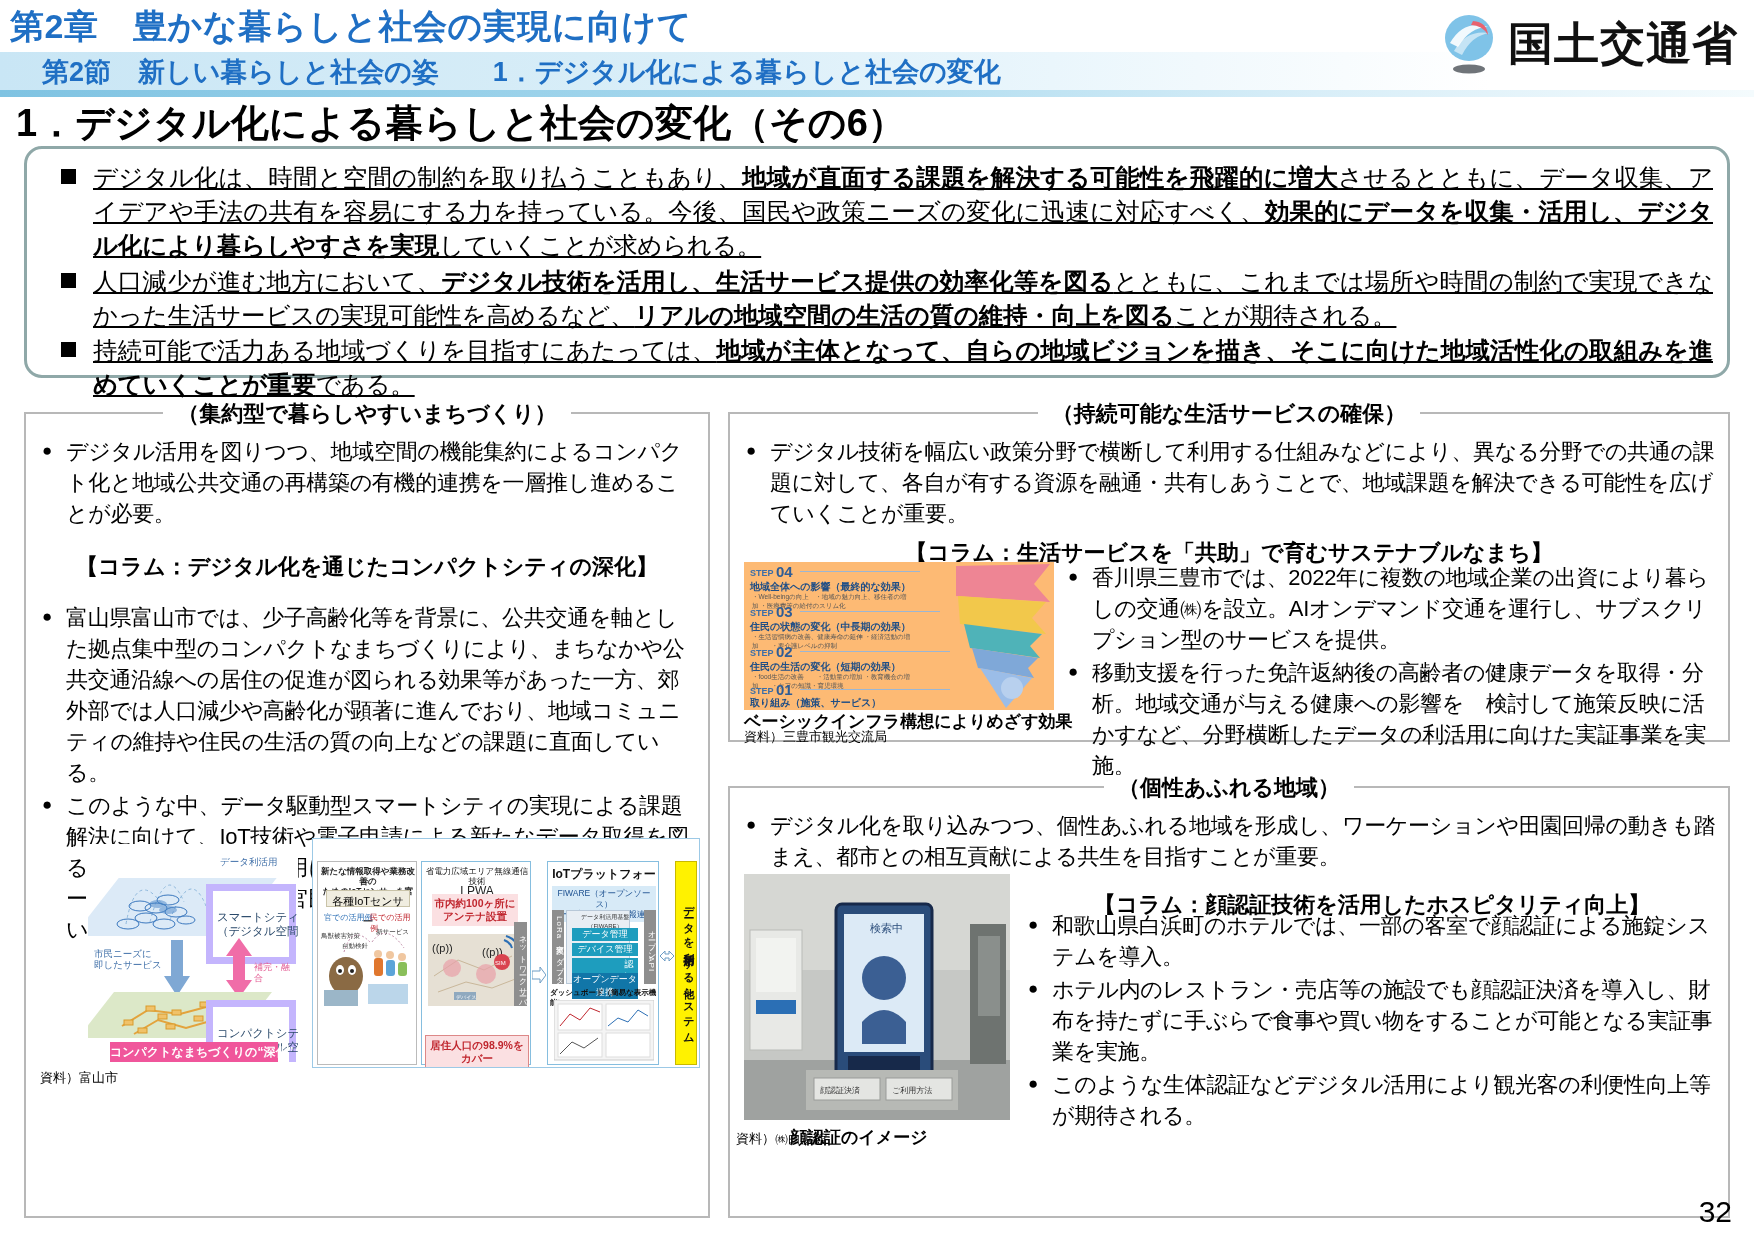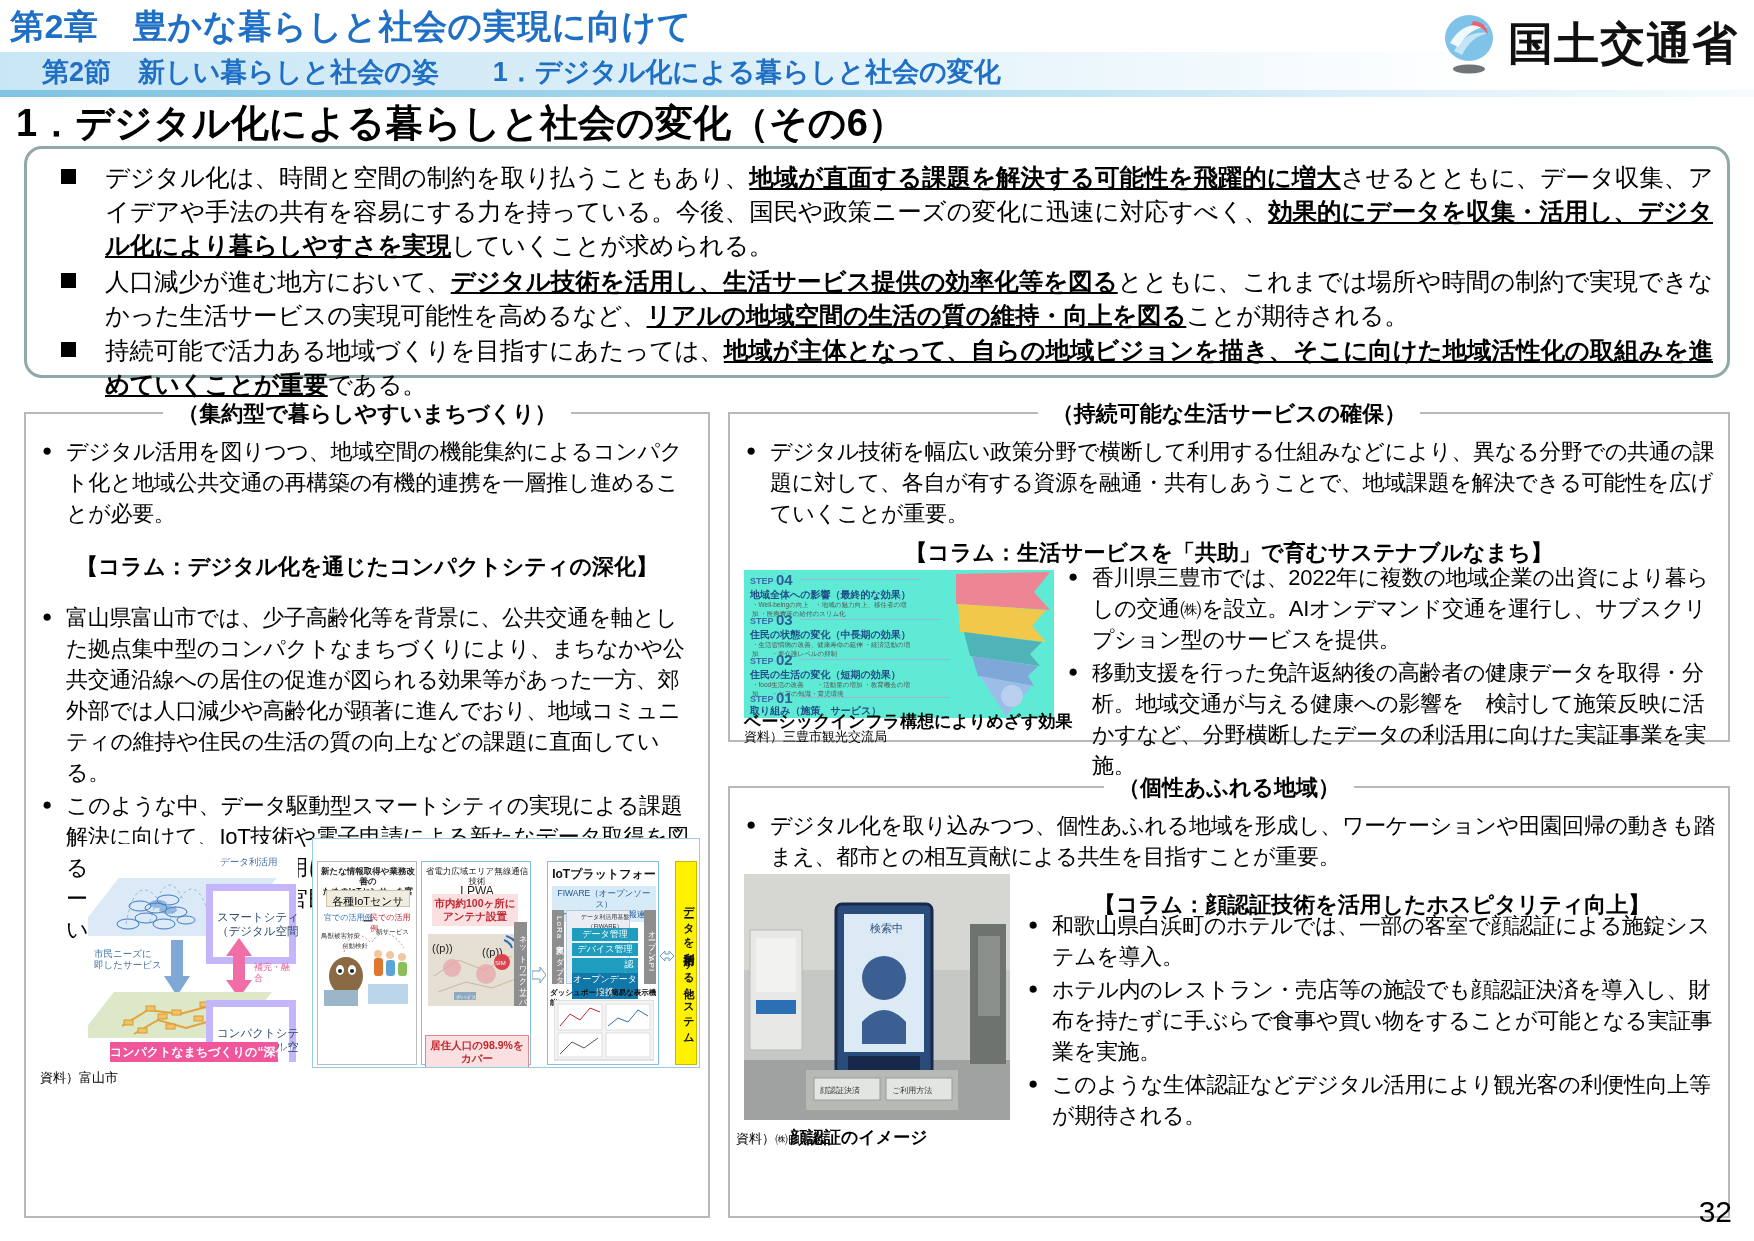--- a/index.html
+++ b/index.html
@@ -45,22 +45,22 @@
   
   .topbox {
     position:absolute; left:24px; top:146px; width:1706px; height:232px;
     border:3px solid #8FA8A8; border-radius:18px; background:#fff;
   }
   .tb-li { position:absolute; left:34px; right:14px; }
   .tb-li .mk {
     position:absolute; left:0; top:8px; width:15px; height:15px; background:#000;
   }
   .tb-li .tx {
-    margin-left:44px; font-size:24.5px; line-height:34px; color:#000;
-    letter-spacing:-0.2px; text-align:justify;
+    margin-left:32px; font-size:24.5px; line-height:34px; color:#000;
+    letter-spacing:-0.2px; text-align:justify;text-decoration:underline;
   }
   .u { text-decoration:underline; font-weight:bold; text-underline-offset:2px; }
 
   
   .panel { position:absolute; border:2px solid #B8B8B8; background:#fff; }
   .panel-hd {
     position:absolute; top:-15px; left:0; right:0; text-align:center;
   }
   .panel-hd span {
     background:#fff; padding:0 14px; font-size:22px; font-weight:bold; color:#000;
@@ -115,21 +115,21 @@
     writing-mode:vertical-rl; text-align:center; letter-spacing:1px; padding-top:4px;
   }
   .ystrip {
     position:absolute; background:#FFF200; color:#111; font-size:11px; font-weight:bold;
     writing-mode:vertical-rl; text-align:center; letter-spacing:2px; padding-top:10px;
     border:1px solid #C9B900;
   }
   .tealrow { position:absolute; background:#1E9DBE; color:#fff; font-size:9px; text-align:center; line-height:13px; }
 
   
-  .pyr { position:absolute; background:#5eead4;margin-top:8px; }
+  .pyr { position:absolute; background:#fdba74; }
   .pyr-step { position:absolute; font-size:9px; color:#3B6EA8; font-weight:bold; }
   .pyr-num { position:absolute; font-size:15px; color:#2F5D96; font-weight:bold; }
   .pyr-h { position:absolute; font-size:10px; color:#1F4E86; font-weight:bold; }
   .pyr-s { position:absolute; font-size:6.5px; color:#555; line-height:9px; }
   .pyr-line { position:absolute; height:1px; background:#9BB6D2; }
 
   
   .photo { position:absolute; background:#C9CBC8; overflow:hidden; }
 
   .pgnum { position:absolute; right:22px; bottom:12px; font-size:30px; color:#000; }

